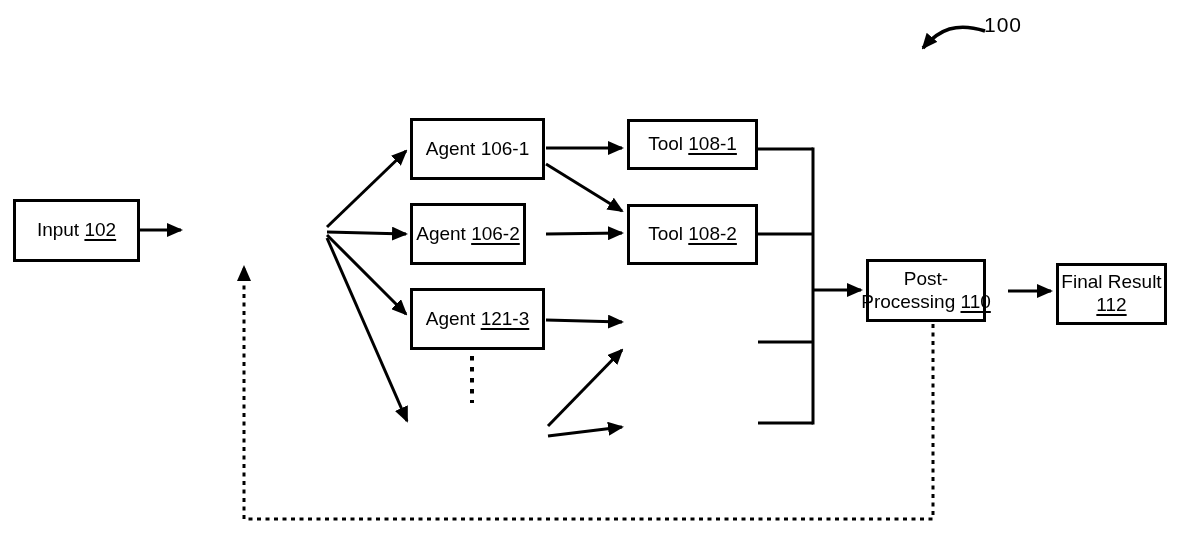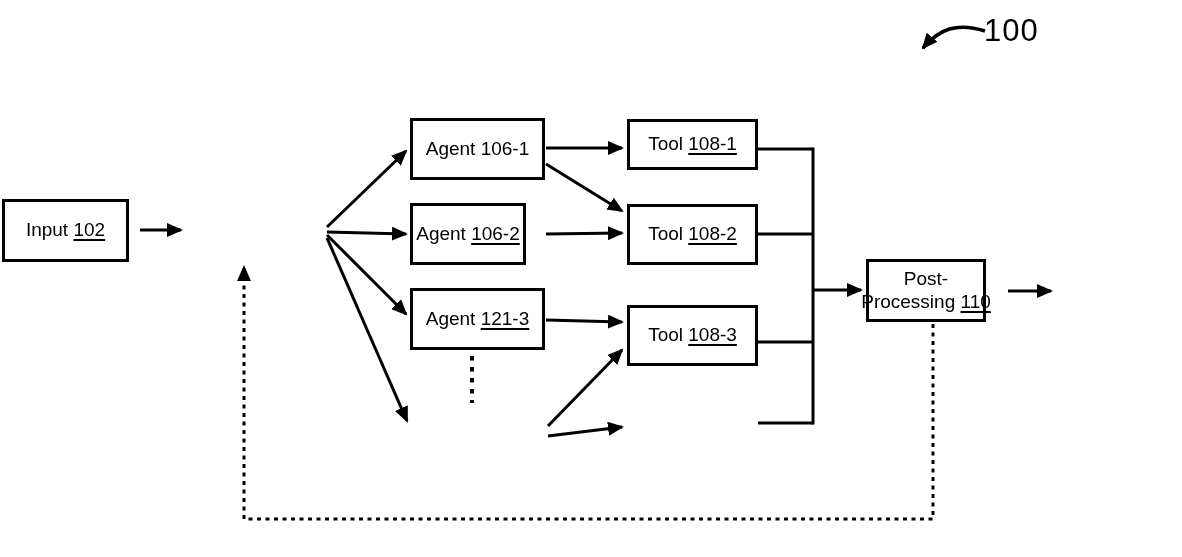--- a/index.html
+++ b/index.html
@@ -16,21 +16,21 @@
   }
   .node .line { display:block; }
   .ref {
     text-decoration-line:underline;
     text-decoration-thickness:2px;
     text-underline-offset:3px;
   }
   .ref[data-u="false"] { text-decoration:none; }
   .fig-num {
     position:absolute; left:984px; top:13px;
-    font-size:31px; letter-spacing:1px;
+    font-size:21px; letter-spacing:1px;
   }
 </style>
 </head>
 <body>
 
 <div class="stage">
 
   <svg class="wires" width="1182" height="557" viewBox="0 0 1182 557">
     <defs>
       <marker id="ah" markerUnits="userSpaceOnUse" markerWidth="16" markerHeight="14" refX="14" refY="7" orient="auto">
@@ -66,21 +66,21 @@
       <path d="M933,324 L933,519 L244,519 L244,267" stroke-dasharray="4 4.5" marker-end="url(#ah)"></path>
 
       <line x1="472" y1="356" x2="472" y2="403" stroke-width="4" stroke-dasharray="4.5 6.5"></line>
 
       <path d="M985,31 C957,22 939,29 923,48" stroke-width="3.5" marker-end="url(#ah)"></path>
     </g>
   </svg>
 
   <div class="fig-num">100</div>
 
-  <div class="node" style="left:2px; top:199px; width:127px; height:63px">
+  <div class="node" style="left:13px; top:199px; width:127px; height:63px">
     <div class="line"><span>Input</span> <span class="ref" data-u="true">102</span></div>
   </div>
 
 
   <div class="node" style="left:410px; top:118px; width:135px; height:62px">
     <div class="line"><span>Agent</span> <span class="ref" data-u="false">106-1</span></div>
   </div>
 
   <div class="node" style="left:410px; top:203px; width:116px; height:62px">
     <div class="line"><span>Agent</span> <span class="ref" data-u="true">106-2</span></div>
@@ -92,24 +92,25 @@
 
 
   <div class="node" style="left:627px; top:119px; width:131px; height:51px">
     <div class="line"><span>Tool</span> <span class="ref" data-u="true">108-1</span></div>
   </div>
 
   <div class="node" style="left:627px; top:204px; width:131px; height:61px">
     <div class="line"><span>Tool</span> <span class="ref" data-u="true">108-2</span></div>
   </div>
 
-  <div class="node" style="left:627px; top:305px; width:131px; height:61px">
-    <div class="line"><span>Tool</span> <span class="ref" data-u="true">108-3</span></div>
-  </div>
 
 
   <div class="node" style="left:866px; top:259px; width:120px; height:63px">
     <div class="line">Post-</div>
     <div class="line"><span>Processing</span> <span class="ref" data-u="true">110</span></div>
   </div>
 
+  <div class="node" style="left:1056px; top:263px; width:111px; height:62px">
+    <div class="line">Final Result</div>
+    <div class="line"><span class="ref" data-u="true">112</span></div>
+  </div>
 
 </div>
 
 </body></html>

